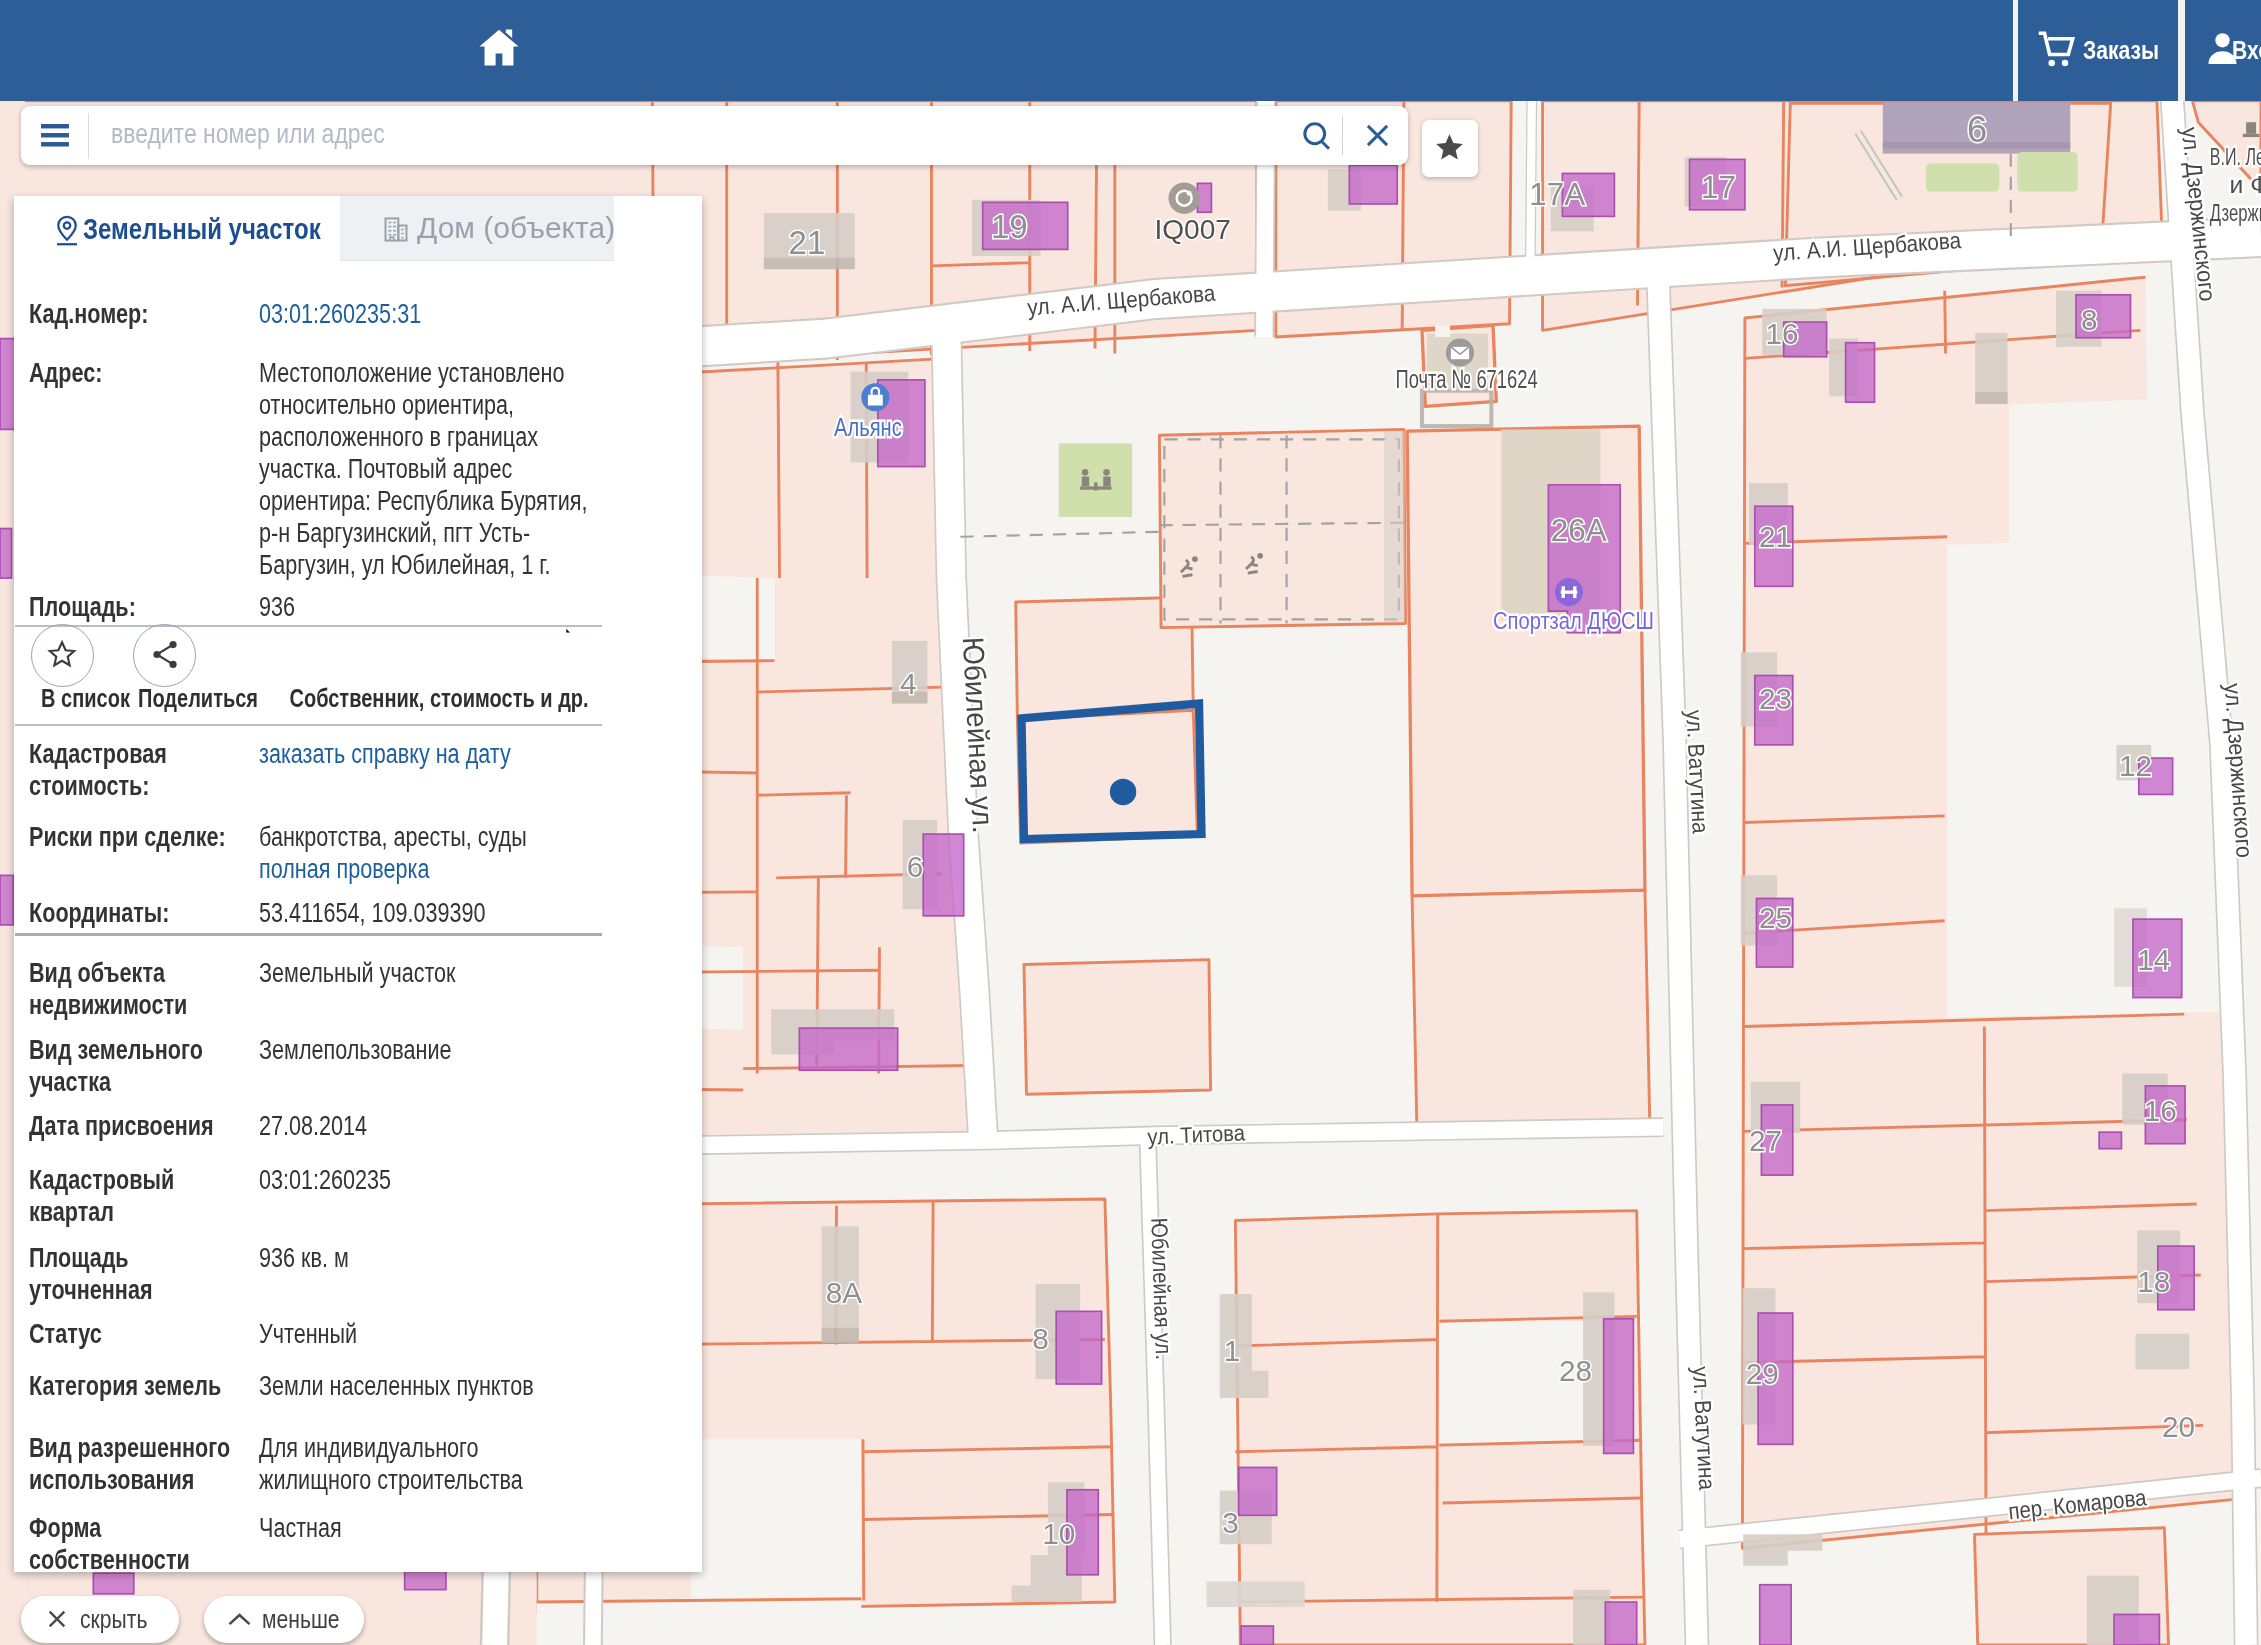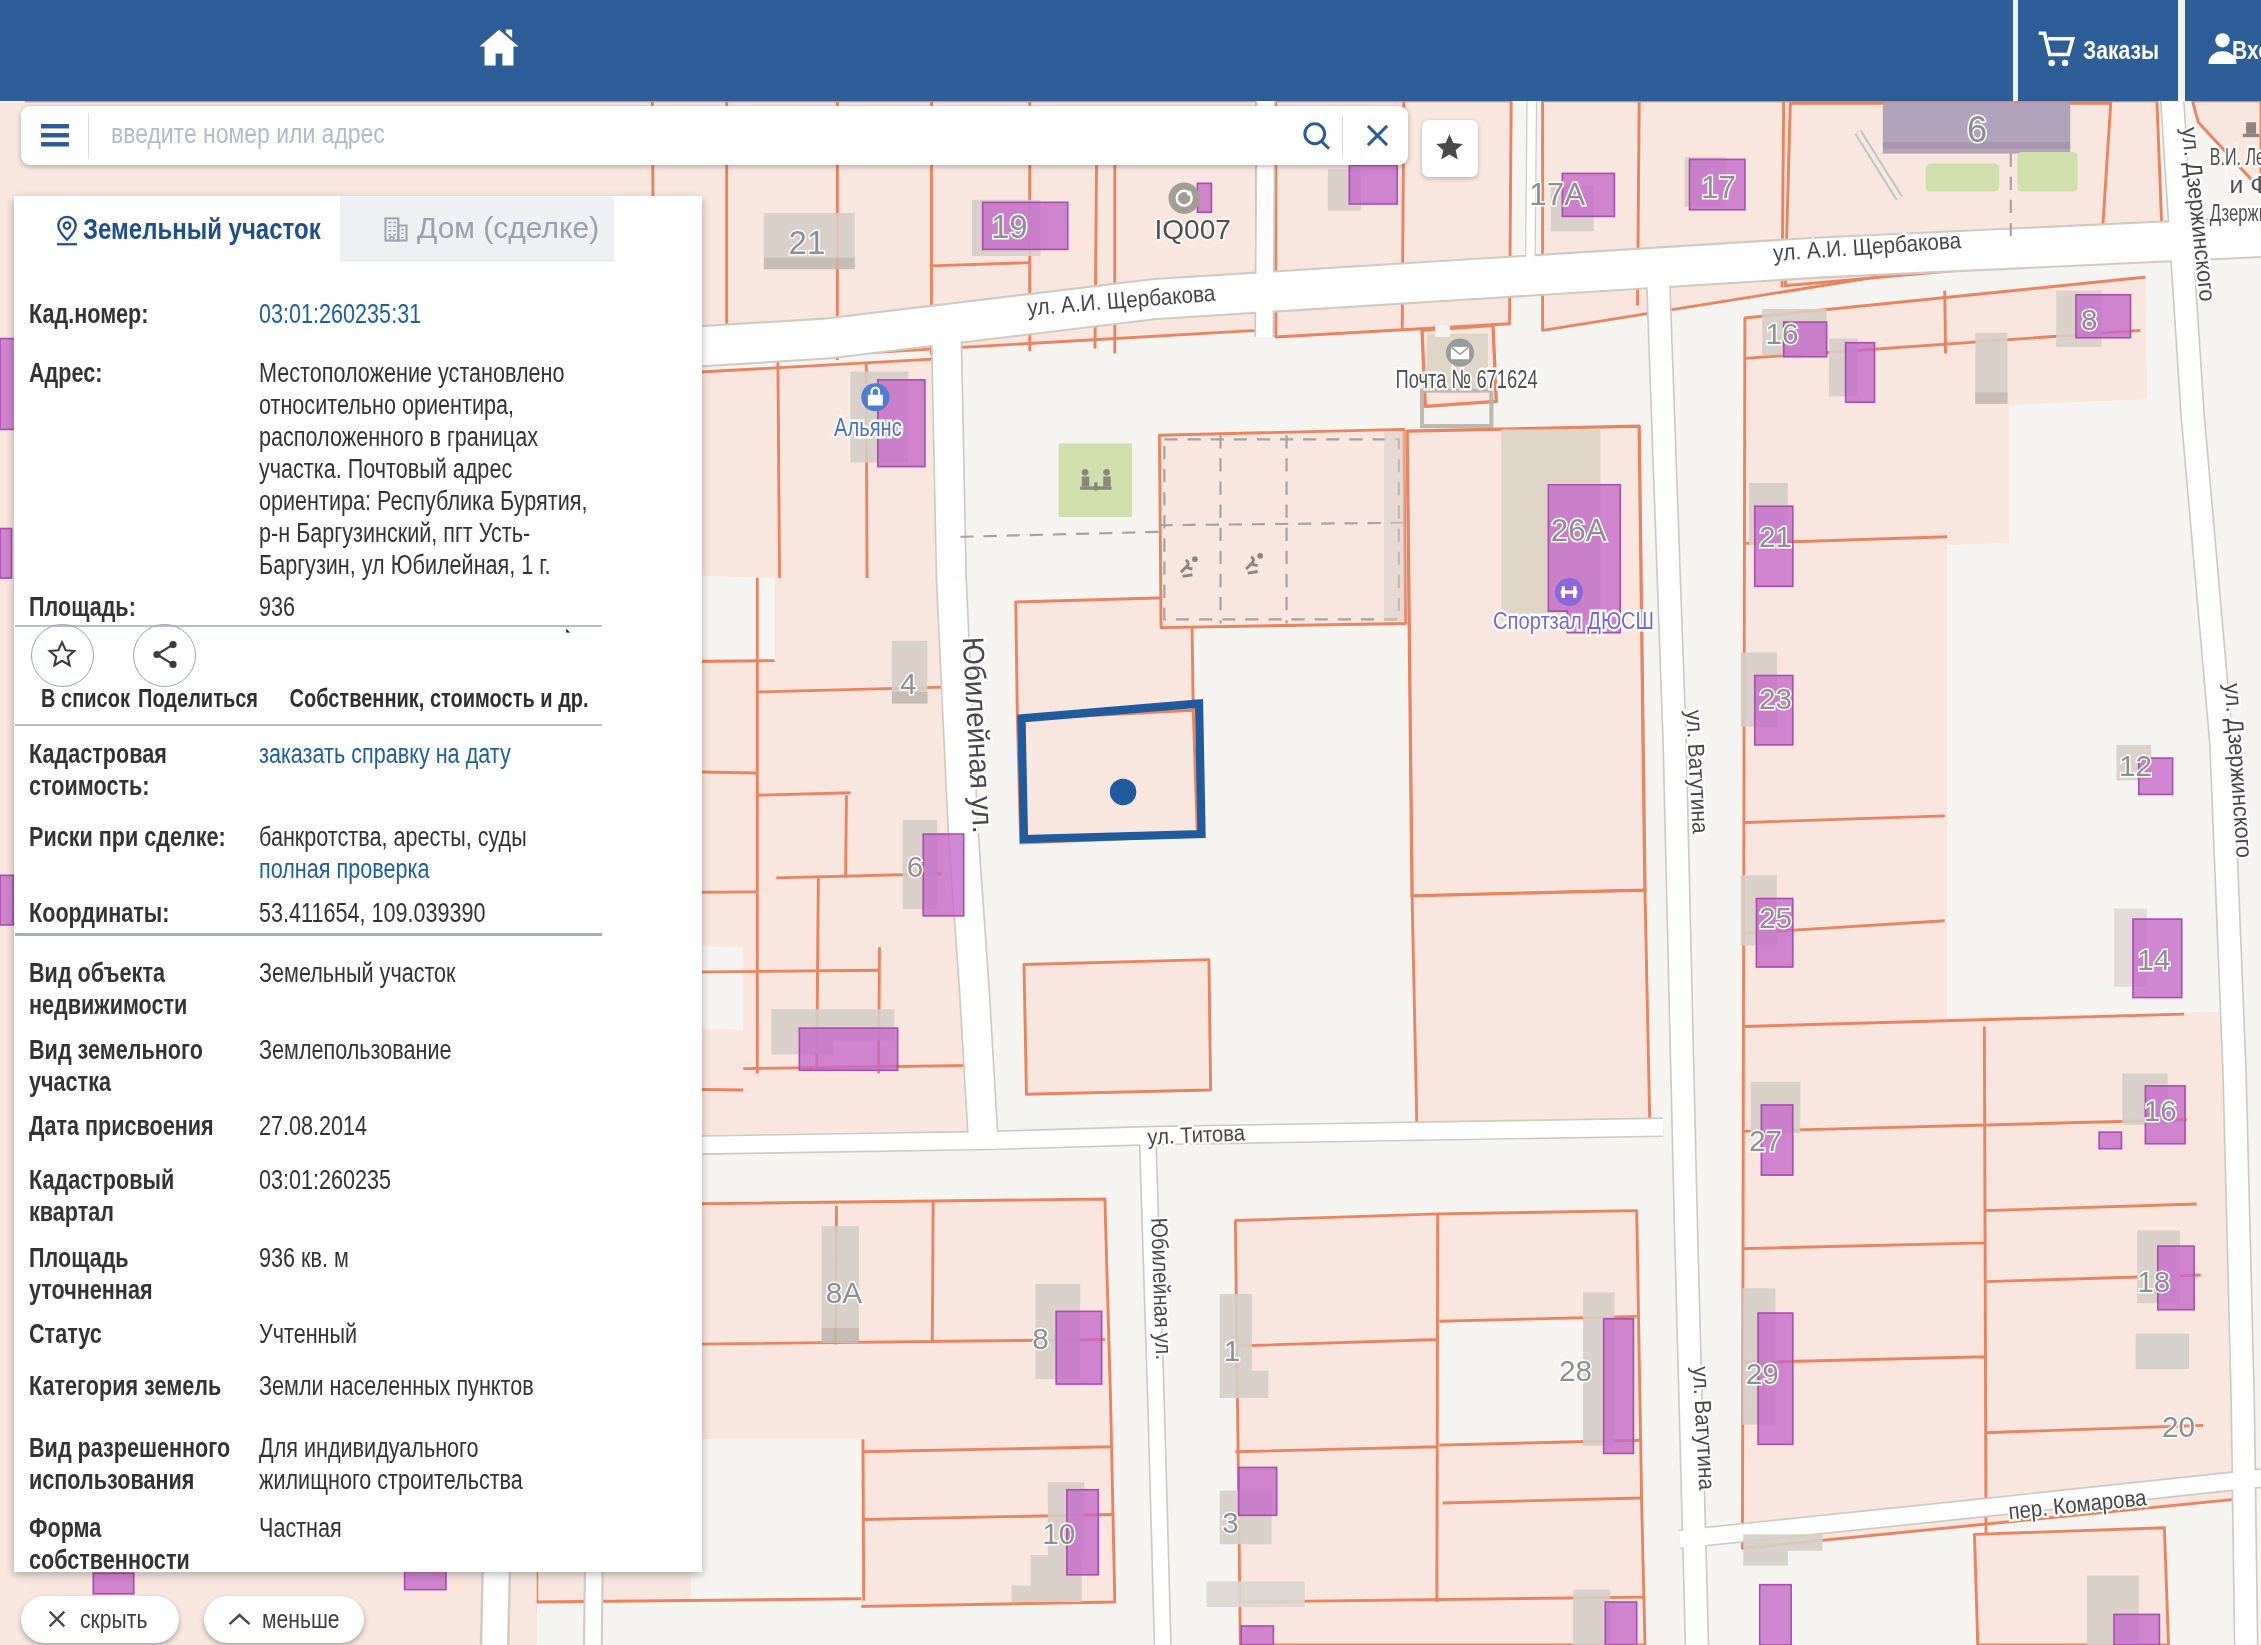--- a/index.html
+++ b/index.html
@@ -322,21 +322,21 @@
 <circle cx="12" cy="9" r="2.6" fill="none" stroke="#1d4e8f" stroke-width="1.8"></circle>
 <path d="M4 24h16" stroke="#1d4e8f" stroke-width="1.8"></path>
 </svg>
 <div style="position:absolute;left:69px;top:15.7px;color:#1d4e8f;font-size:30px;font-weight:bold;white-space:nowrap;transform:scaleX(0.8);transform-origin:0 0;">Земельный участок</div>
 <svg style="position:absolute;left:368px;top:20px" width="28" height="27" viewBox="0 0 24 23">
 <rect x="3" y="2" width="11" height="19" fill="none" stroke="#9ba1ab" stroke-width="1.7"></rect>
 <path d="M14 8h7v13h-7z" fill="none" stroke="#9ba1ab" stroke-width="1.7"></path>
 <path d="M5.5 5.5h2.5M9.5 5.5H12M5.5 9h2.5M9.5 9H12M5.5 12.5h2.5M9.5 12.5H12M5.5 16h2.5M9.5 16H12M16.5 11.5h2M16.5 15h2M16.5 18.5h2" stroke="#9ba1ab" stroke-width="1.3"></path>
 <path d="M7 21v-3h3v3" fill="none" stroke="#9ba1ab" stroke-width="1.5"></path>
 </svg>
-<div style="position:absolute;left:403px;top:15px;color:#9ba1ab;font-size:30px;white-space:nowrap;">Дом (сделке)</div>
+<div style="position:absolute;left:403px;top:15px;color:#9ba1ab;font-size:30px;white-space:nowrap;">Дом (объекта)</div>
 <div class="lbl" style="top:102px;">Кад.номер:</div>
 <div class="val" style="top:102px;color:#1d5e9e;">03:01:260235:31</div>
 <div class="lbl" style="top:161px;">Адрес:</div>
 <div class="val" style="top:161px;">Местоположение установлено<br>относительно ориентира,<br>расположенного в границах<br>участка. Почтовый адрес<br>ориентира: Республика Бурятия,<br>р-н Баргузинский, пгт Усть-<br>Баргузин, ул Юбилейная, 1 г.</div>
 <div class="lbl" style="top:395px;">Площадь:</div>
 <div class="val" style="top:395px;">936</div>
 <div style="position:absolute;left:0.8px;top:429px;width:587px;height:1.7px;background:#b9bec4;"></div>
 <div style="position:absolute;left:16.5px;top:428px;width:61px;height:61px;border:1.7px solid #98a3af;border-radius:50%;"></div>
 <svg style="position:absolute;left:33px;top:443px" width="30" height="30" viewBox="0 0 24 24">
 <path d="M12 2.6 14.9 9l6.9.6-5.2 4.6 1.5 6.8L12 17.4 5.9 21l1.5-6.8L2.2 9.6 9.1 9z" fill="none" stroke="#3c3c3c" stroke-width="1.7"></path>

